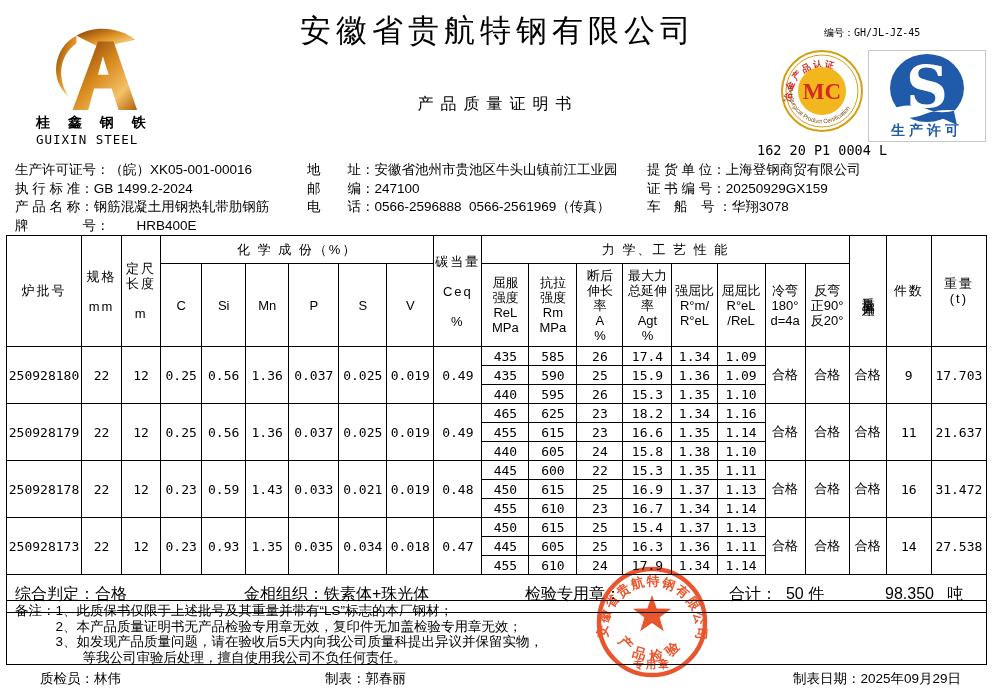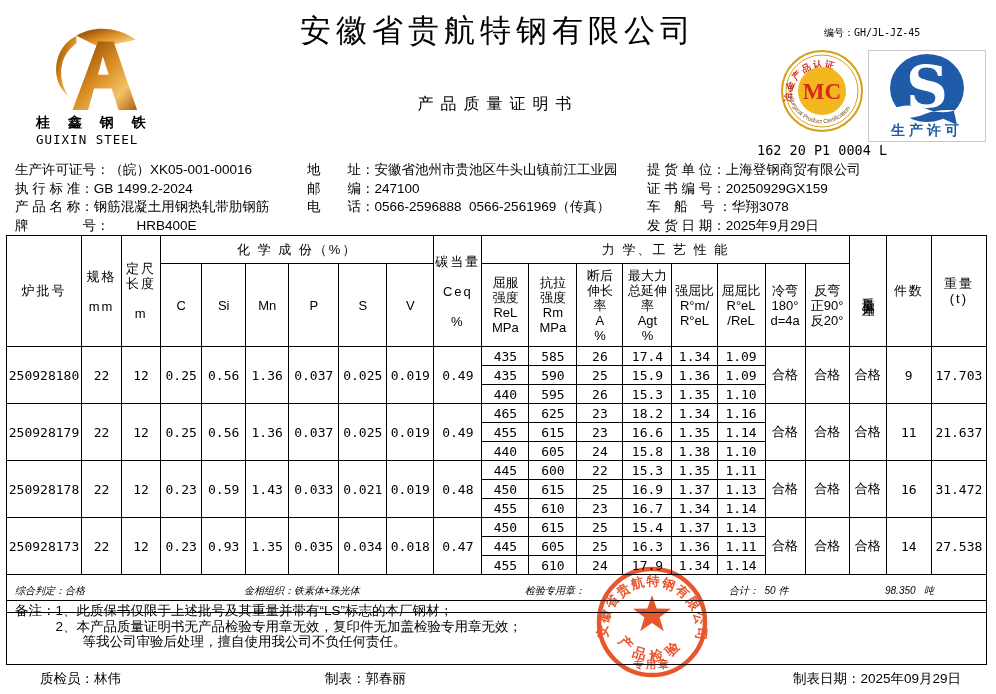--- a/index.html
+++ b/index.html
@@ -31,22 +31,22 @@
   table.qtable{position:absolute;top:235px;left:6px;width:981px;border-collapse:collapse;
     table-layout:fixed;font-size:13px;}
   .qtable th,.qtable td{border:1px solid #000;text-align:center;vertical-align:middle;
     padding:0;font-weight:normal;overflow:hidden;}
   .qtable thead tr.h1 th{height:27px;letter-spacing:2px;}
   .qtable thead tr.h2 th{height:82px;white-space:pre-line;line-height:15px;}
   .qtable thead th{font-size:13px;}
   .qtable th.prewrap{white-space:pre-line;line-height:15px;}
   .qtable th.vert{writing-mode:vertical-lr;text-orientation:upright;letter-spacing:1px;}
   .qtable tbody td{height:18px;font-family:"DejaVu Sans Mono","Liberation Mono",monospace;font-size:13px;}
-  .qtable tr.summary td{height:37px;position:relative;font-size:10px;
-    font-family:"Liberation Sans",sans-serif;font-style:italic;}
+  .qtable tr.summary td{height:37px;position:relative;font-size:16px;
+    font-family:"Liberation Sans",sans-serif;}
   .qtable tr.summary span{position:absolute;top:9px;white-space:pre;}
   .s-verdict{left:8px;} .s-structure{left:237px;} .s-stamp{left:518px;}
   .s-total{left:722px;} .s-weight{left:878px;}
   
   .notes{position:absolute;top:600px;left:6px;width:981px;height:65px;border:1px solid #000;
     box-sizing:border-box;font-size:13.5px;line-height:15.5px;padding:2px 0 0 8px;display:flex;}
   .notes-label{white-space:pre;}
   .notes-lines div{white-space:pre;}
   
   .bottom-row{position:absolute;top:670px;left:0;width:996px;font-size:13.5px;}
@@ -120,21 +120,20 @@
   </div>
   <div class="info-col c2">
     <div class="info-line">地　　址：安徽省池州市贵池区牛头山镇前江工业园</div>
     <div class="info-line">邮　　编：247100</div>
     <div class="info-line">电　　话：0566-2596888  0566-2561969（传真）</div>
   </div>
   <div class="info-col c3">
     <div class="info-line">提 货 单 位：上海登钢商贸有限公司</div>
     <div class="info-line">证 书 编 号：20250929GX159</div>
     <div class="info-line">车　船　号 ：华翔3078</div>
-    <div class="info-line">发 货 日 期：2025年9月29日</div>
   </div>
 </div>
 
 <table class="qtable">
   <colgroup>
     <col style="width:75px">
       <col style="width:40px">
       <col style="width:39px">
     <col style="width:41px">
       <col style="width:44px">
@@ -385,20 +384,21 @@
       </td>
     </tr>
   </tbody>
 </table>
 
 <div class="notes">
   <div class="notes-label">备注：</div>
   <div class="notes-lines">
     <div>1、此质保书仅限于上述批号及其重量并带有“LS”标志的本厂钢材；</div>
     <div>2、本产品质量证明书无产品检验专用章无效，复印件无加盖检验专用章无效；</div>
+    <div>3、如发现产品质量问题，请在验收后5天内向我公司质量科提出异议并保留实物，</div>
     <div>　　等我公司审验后处理，擅自使用我公司不负任何责任。</div>
   </div>
 </div>
 
 <div class="bottom-row">
   <span class="b-inspector">质检员：林伟</span>
   <span class="b-tab">制表：郭春丽</span>
   <span class="b-date">制表日期：2025年09月29日</span>
 </div>
 

